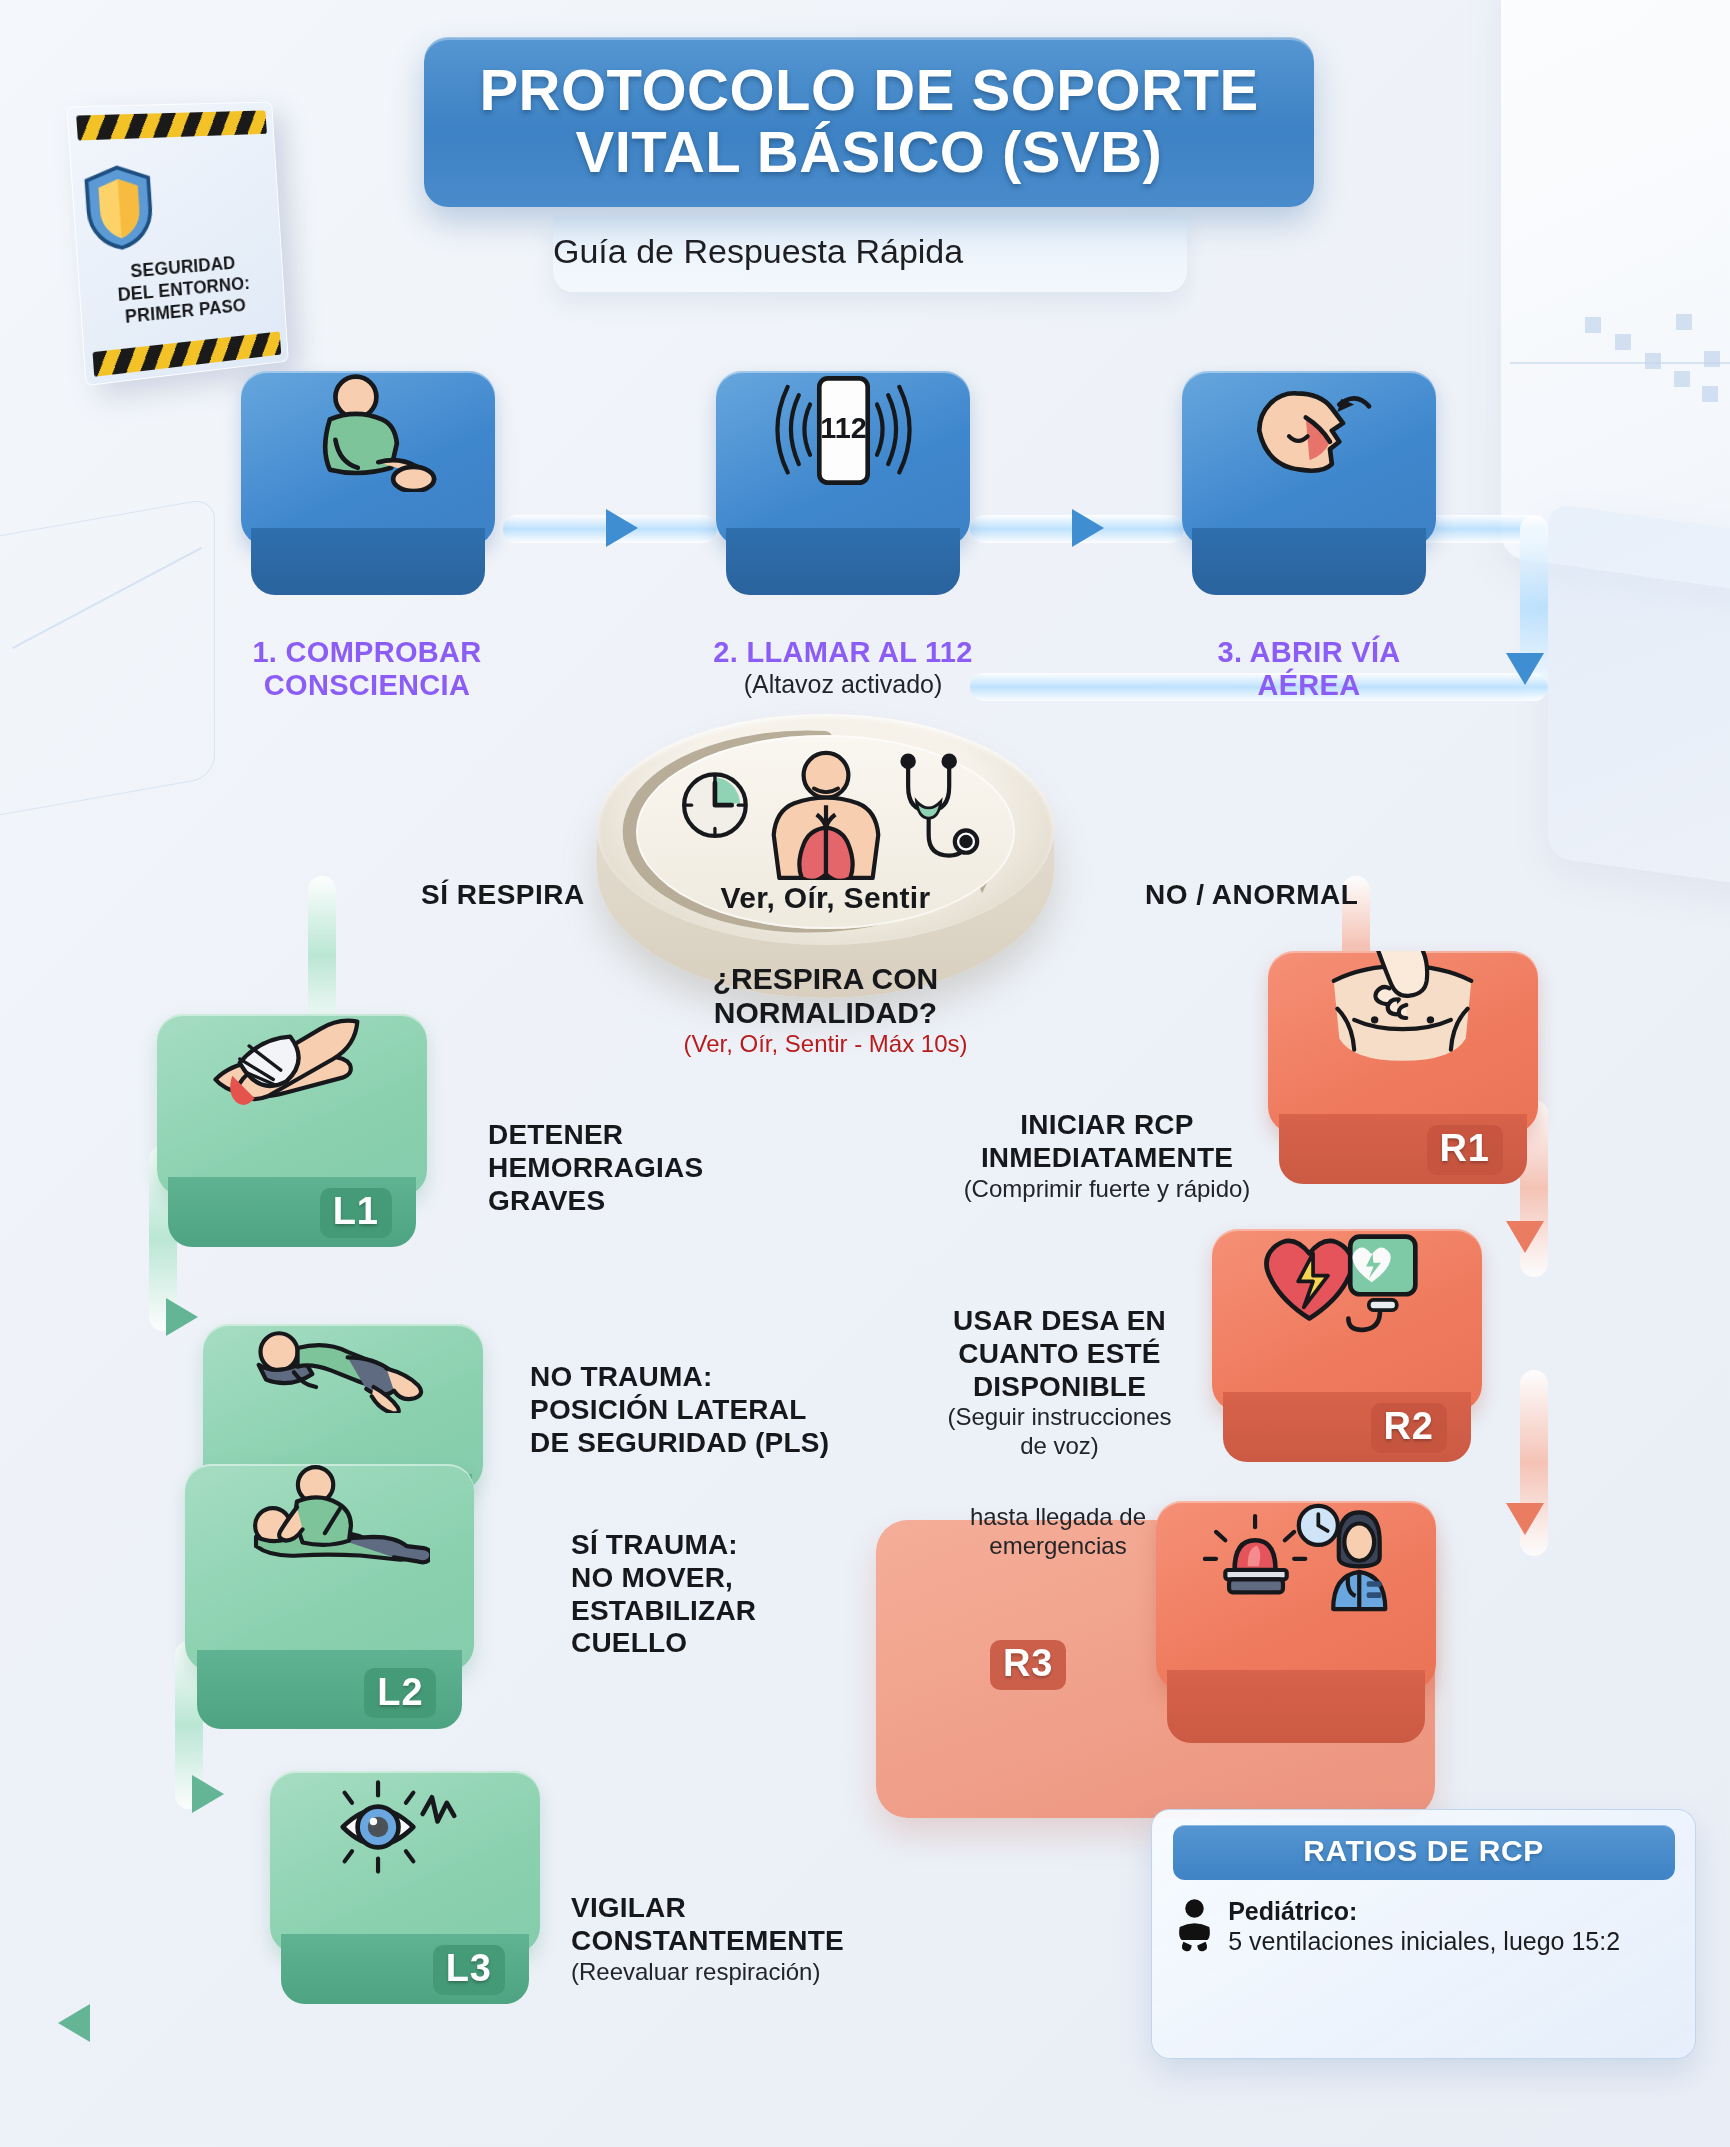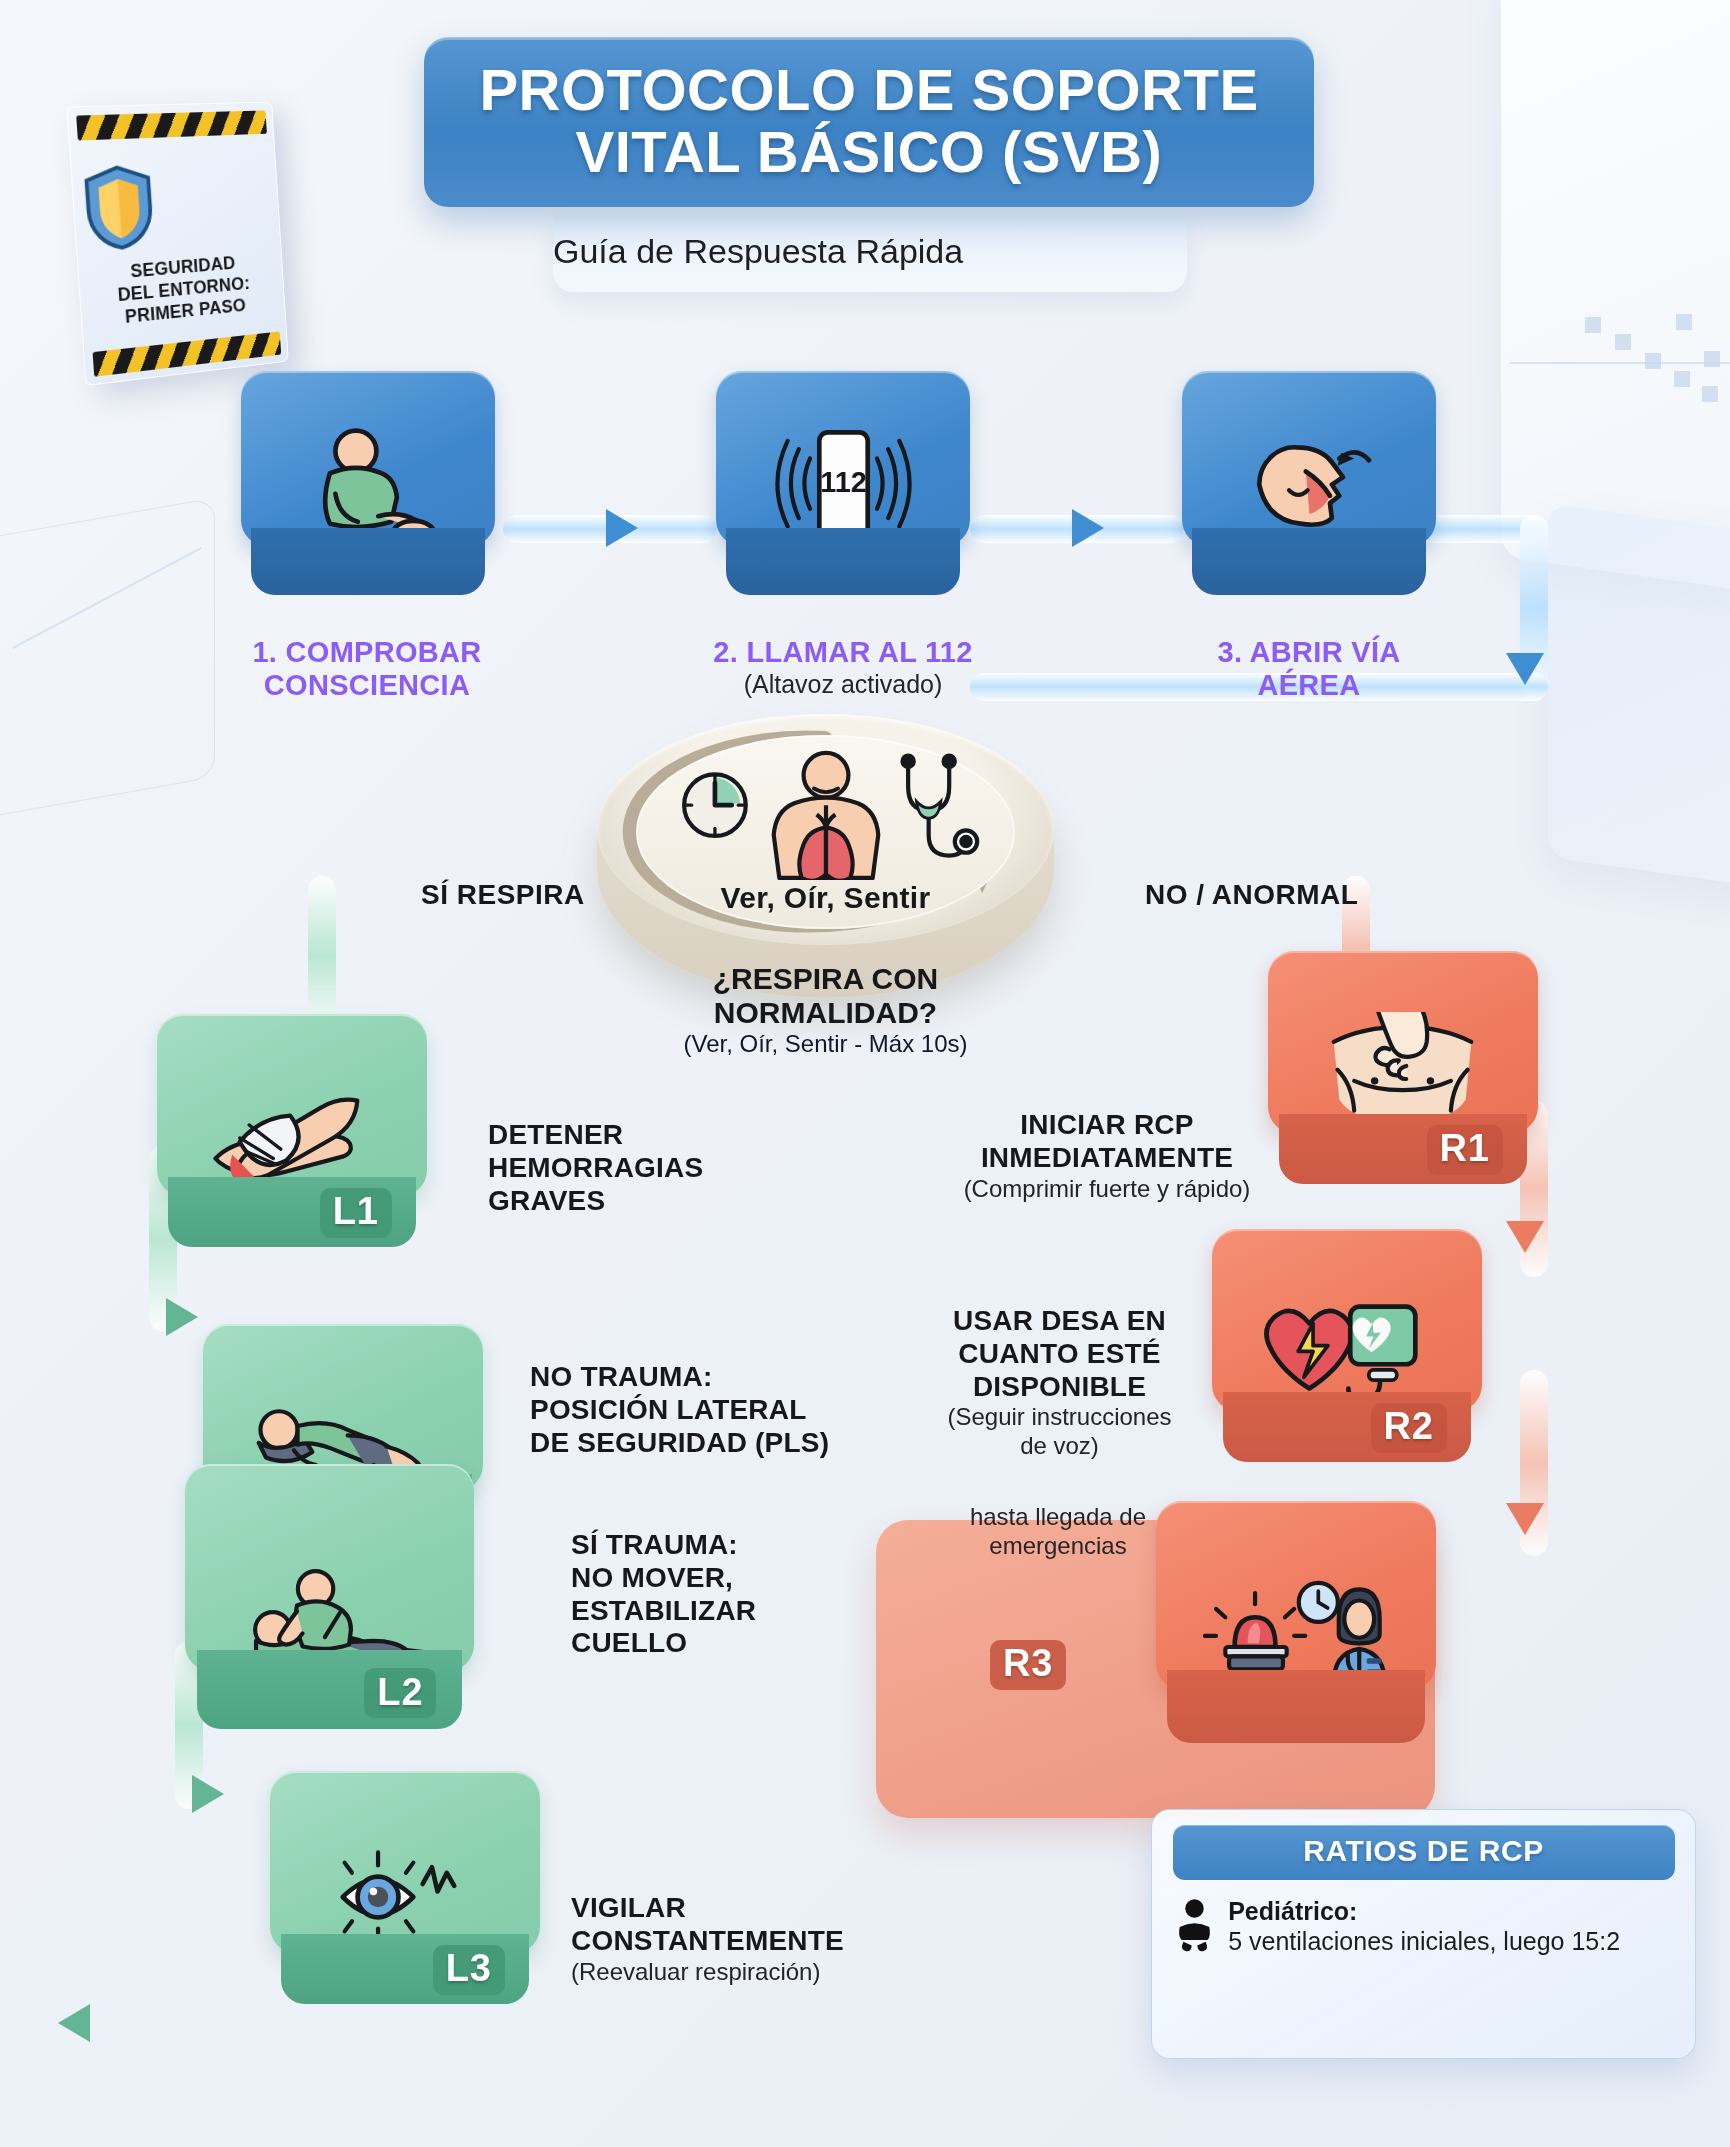--- a/index.html
+++ b/index.html
@@ -65,21 +65,21 @@
     text-align: center; font-size: 18px; font-weight: 800; line-height: 1.22;
     color: #17181b; padding: 0 7.5px; letter-spacing: 0.2px;
   }
   #safety-sign .haz-b { position: absolute; left: 7.5px; right: 7.5px; bottom: 7.5px; }
 
   
   .node { position: absolute; z-index: 8; }
   .cube { position: relative; width: 100%; height: 100%; }
   .cube .top {
     position: absolute; inset: 0 0 22% 0; border-radius: 26px;
-    display: flex; align-items: flex-end; justify-content: center;
+    display: flex; align-items: flex-start; justify-content: center;
   }
   .cube .side {
     position: absolute; left: 4%; right: 4%; bottom: 0; height: 30%;
     border-radius: 0 0 24px 24px;
   }
   .badge {
     position: absolute; right: 13%; bottom: 4%; padding: 4.7px 13px 7.5px; border-radius: 10.3px;
     color: #fff; font-weight: 800; font-size: 38px; line-height: 1; letter-spacing: 0.9px;
     text-shadow: 0 1.9px 2.8px rgba(0,0,0,.25); z-index: 4;
   }
@@ -137,21 +137,21 @@
   #dec-inner {
     position: absolute; left: 39px; right: 39px; top: 17px; height: 194px; border-radius: 50%;
     background: linear-gradient(180deg,#faf7f1,#efeade);
     box-shadow: inset 0 0 0 1.9px rgba(255,255,255,.6);
     display: flex; flex-direction: column; align-items: center; justify-content: center;
   }
   #dec-ring { position: absolute; left: 22.4px; right: 22.4px; top: 5.6px; height: 216px; }
   #dec-see { font-size: 30px; font-weight: 800; color: #17181b; margin-top: 1.9px; letter-spacing: 0.3px; }
   #dec-caption { position: absolute; left: -37px; right: -37px; top: 244px; text-align: center; }
   #dec-caption .q { font-size: 30px; font-weight: 800; line-height: 1.14; color: #17181b; }
-  #dec-caption .s { font-size: 24px; color: #0f172a; }
+  #dec-caption .s { font-size: 24px; color: #b91c1c; }
 
   .branch-tag { position: absolute; z-index: 9; font-size: 28px; font-weight: 800; letter-spacing: 0.5px; color: #17181b; }
 
   
   #ratios {
     position: absolute; left: 1151px; top: 1809px; width: 545px; height: 250px; z-index: 12;
     background: linear-gradient(150deg, rgba(248,251,255,.96), rgba(228,238,250,.92));
     border: 1.9px solid rgba(186,210,236,.9); border-radius: 18.6px;
     box-shadow: 0 15px 32px rgba(110,140,180,.22);
     padding: 15px 20.5px 17px;

